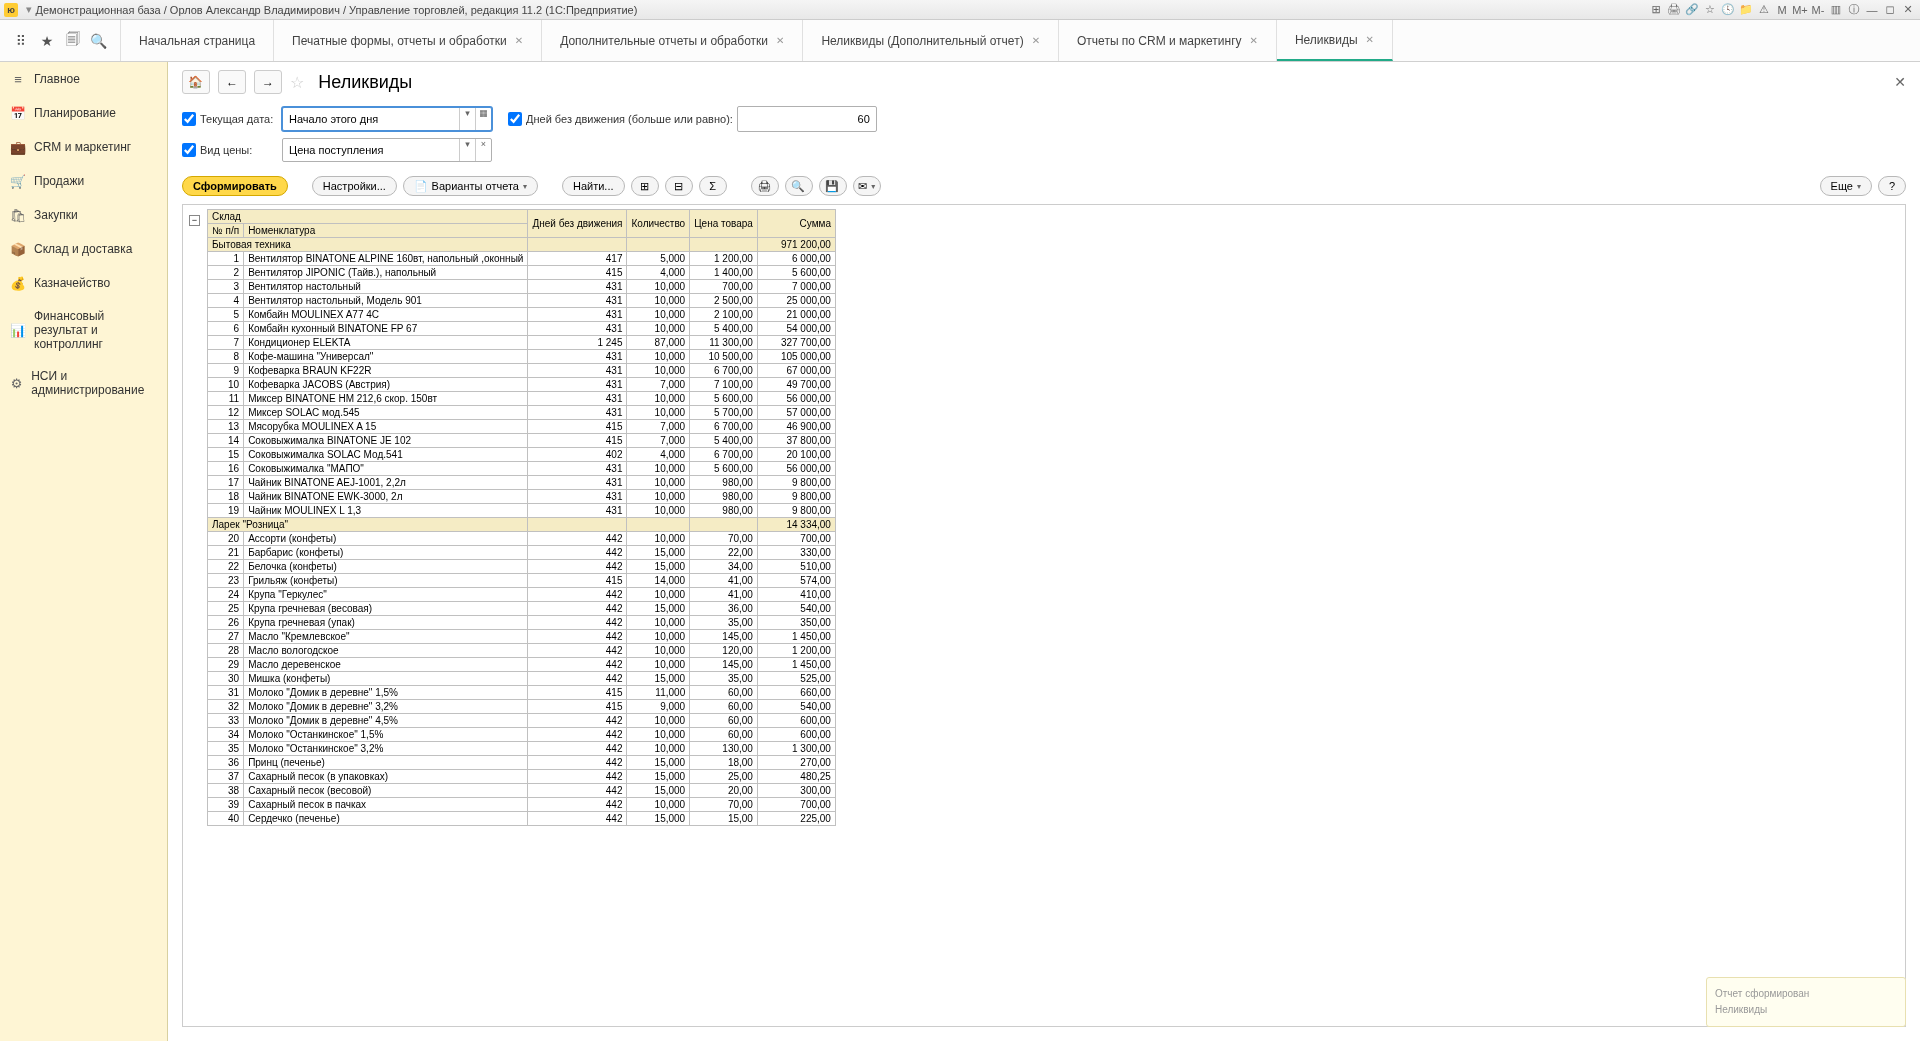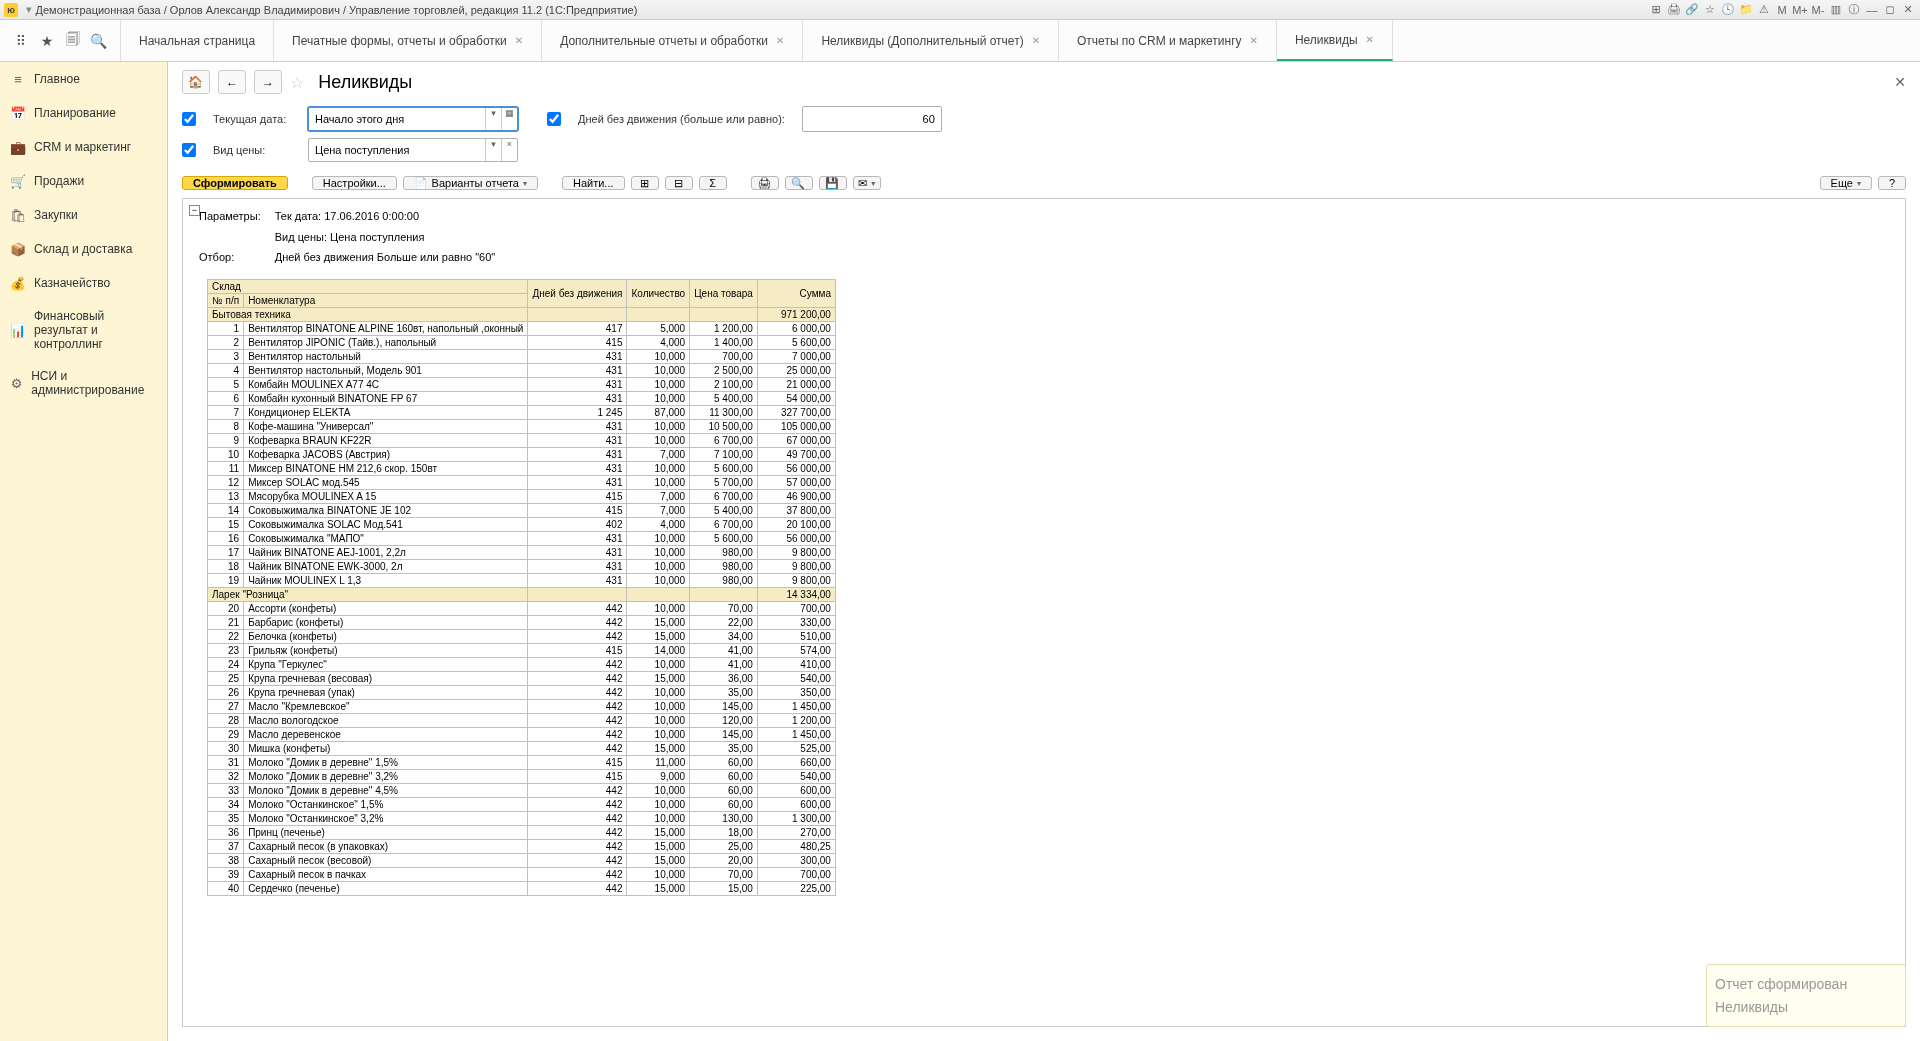--- a/index.html
+++ b/index.html
@@ -19,49 +19,49 @@
 .sidebar{width:168px;background:#fef5d4;border-right:1px solid #d8d0a0;overflow-y:auto}
 .side-item{padding:9px 10px;display:flex;align-items:center;gap:8px;color:#333;cursor:pointer;font-size:12px}
 .side-item .icon{width:16px;height:16px;display:flex;align-items:center;justify-content:center;color:#666;font-size:13px}
 .content{flex:1;background:#fff;display:flex;flex-direction:column;overflow:hidden}
 .page-header{padding:8px 14px;display:flex;align-items:center;gap:8px}
 .page-header .btn{width:28px;height:24px;border:1px solid #ccc;border-radius:3px;background:#f9f9f9;display:flex;align-items:center;justify-content:center;cursor:pointer;font-size:12px}
 .page-header h1{font-size:18px;font-weight:normal;margin-left:6px}
 .page-header .star{color:#ccc;font-size:16px}
 .page-header .closex{margin-left:auto;color:#666;cursor:pointer;font-size:14px}
 .filters{padding:4px 14px}
-.filter-row{display:flex;align-items:center;gap:17px;margin-bottom:6px}
+.filter-row{display:flex;align-items:center;gap:4px;margin-bottom:6px}
 .filter-row label{width:78px;color:#333}
 .filter-row .chk{width:14px;height:14px}
 .combo{width:210px;height:24px;border:1px solid #b0b0b0;border-radius:2px;display:flex;background:#fff}
 .combo.focus{border:1px solid #4a90d9;box-shadow:0 0 0 1px #4a90d9}
 .combo input{flex:1;border:0;padding:0 6px;font-size:11px;outline:none;background:transparent}
 .combo .cbtn{width:16px;border-left:1px solid #ccc;text-align:center;color:#666;cursor:pointer;font-size:9px}
 .filter-row .lbl2{margin-left:20px;color:#333}
 .numinput{width:140px;height:24px;border:1px solid #b0b0b0;border-radius:2px;text-align:right;padding:12px 6px;font-size:11px}
 .toolbar{padding:4px 14px 8px;display:flex;align-items:center;gap:6px;flex-wrap:wrap}
-.toolbar .btn{height:14px;padding:0 10px;border:1px solid #b8b8b8;border-radius:3px;background:#f5f5f5;cursor:pointer;font-size:11px;display:flex;align-items:center;gap:4px}
+.toolbar .btn{height:20px;padding:0 10px;border:1px solid #b8b8b8;border-radius:13px;background:#f5f5f5;cursor:pointer;font-size:11px;display:flex;align-items:center;gap:4px}
 .toolbar .btn.primary{background:#ffd84a;border-color:#d4a800;font-weight:bold}
 .toolbar .btn .dd{font-size:8px;color:#666}
 .toolbar .iconbtn{width:28px;justify-content:center;padding:0}
 .toolbar .spacer{width:12px}
 .toolbar .right{margin-left:auto;display:flex;gap:6px}
 .report{flex:1;margin:0 14px 14px;border:1px solid #ccc;overflow:auto;background:#fff;position:relative}
 .params{padding:6px 8px;font-size:11px;line-height:1.5}
 .params td{padding:1px 6px;vertical-align:top}
 .params .lbl{width:70px}
 table.data{border-collapse:collapse;font-size:10px;margin:4px 0 0 24px}
 table.data th,table.data td{border:1px solid #c0c0c0;padding:1px 4px;white-space:nowrap}
 table.data th{background:#f5ecc5;font-weight:normal;text-align:left}
 table.data th.num,table.data td.num{text-align:right}
 table.data tr.group td{background:#f5ecc5;font-weight:normal}
 table.data td.r{text-align:right}
 .tree-toggle{position:absolute;left:6px;width:11px;height:11px;border:1px solid #888;background:#fff;font-size:9px;line-height:9px;text-align:center;cursor:pointer}
 .report-body{position:relative}
-.notif{position:absolute;bottom:14px;right:14px;width:200px;background:#fffef0;border:1px solid #e8e0b0;border-radius:3px;padding:8px;font-size:14px;color:#999;line-height:1.6}
+.notif{position:absolute;bottom:14px;right:14px;width:200px;background:#fffef0;border:1px solid #e8e0b0;border-radius:3px;padding:8px;font-size:10px;color:#999;line-height:1.6}
 </style>
 </head>
 <body>
 
 <div class="titlebar">
  <span class="logo">ю</span>
  <span class="arrow">▾</span>
  <span>Демонстрационная база / Орлов Александр Владимирович / Управление торговлей, редакция 11.2 (1С:Предприятие)</span>
  <div class="titlebar-icons">
   <span>⊞</span>
@@ -213,36 +213,20 @@
             <span>Еще</span>
             <span class="dd">▾</span>
           </button>
     <button class="btn iconbtn">?</button>
    </div>
   </div>
 
   <div class="report">
    <div class="report-body">
     <span class="tree-toggle" style="top:6px">−</span>
-    <table class="params">
-     <tbody>
-              <tr>
-                <td class="lbl">Параметры:</td>
-                <td>Тек дата: 17.06.2016 0:00:00</td>
-              </tr>
-     <tr>
-                <td></td>
-                <td>Вид цены: Цена поступления</td>
-              </tr>
-     <tr>
-                <td class="lbl">Отбор:</td>
-                <td>Дней без движения Больше или равно "60"</td>
-              </tr>
-    </tbody>
-          </table>
     <table class="data">
      <thead>
       <tr>
        <th colspan="2">Склад</th>
        <th rowspan="2" class="num" style="width:60px">Дней без движения</th>
        <th rowspan="2" class="num" style="width:60px">Количество</th>
        <th rowspan="2" class="num" style="width:60px">Цена товара</th>
        <th rowspan="2" class="num" style="width:78px">Сумма</th>
       </tr>
       <tr>

